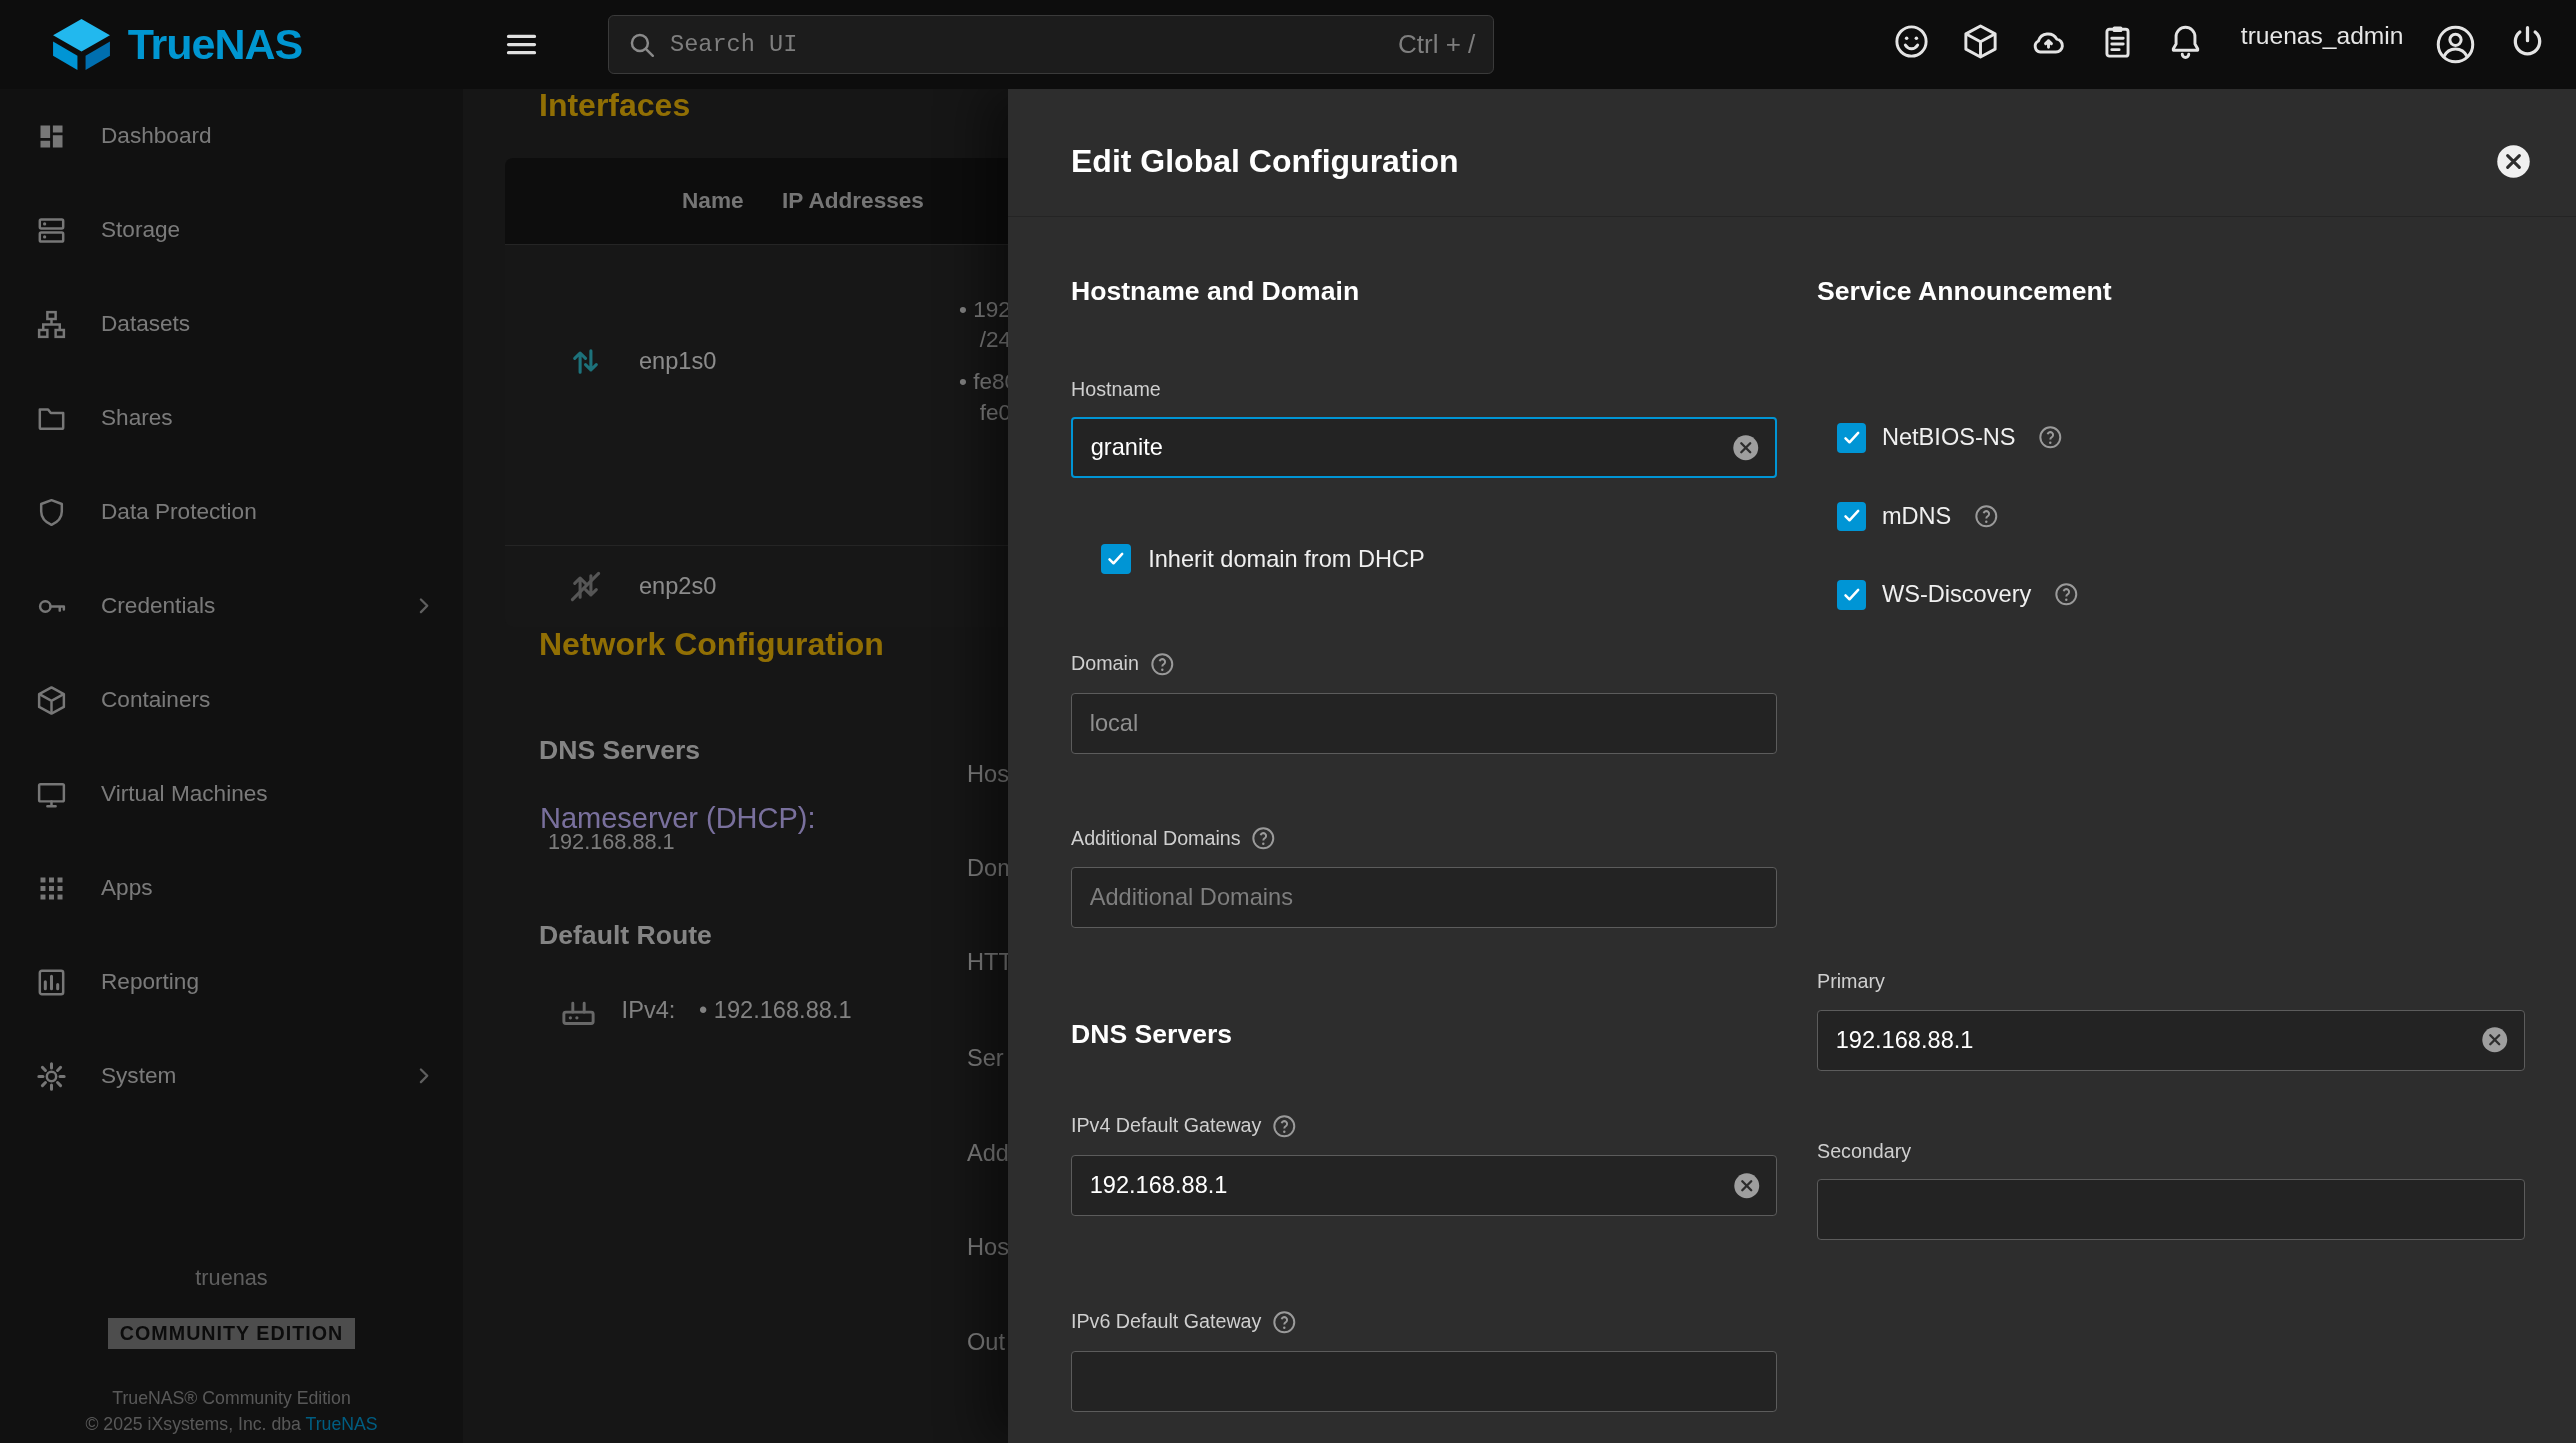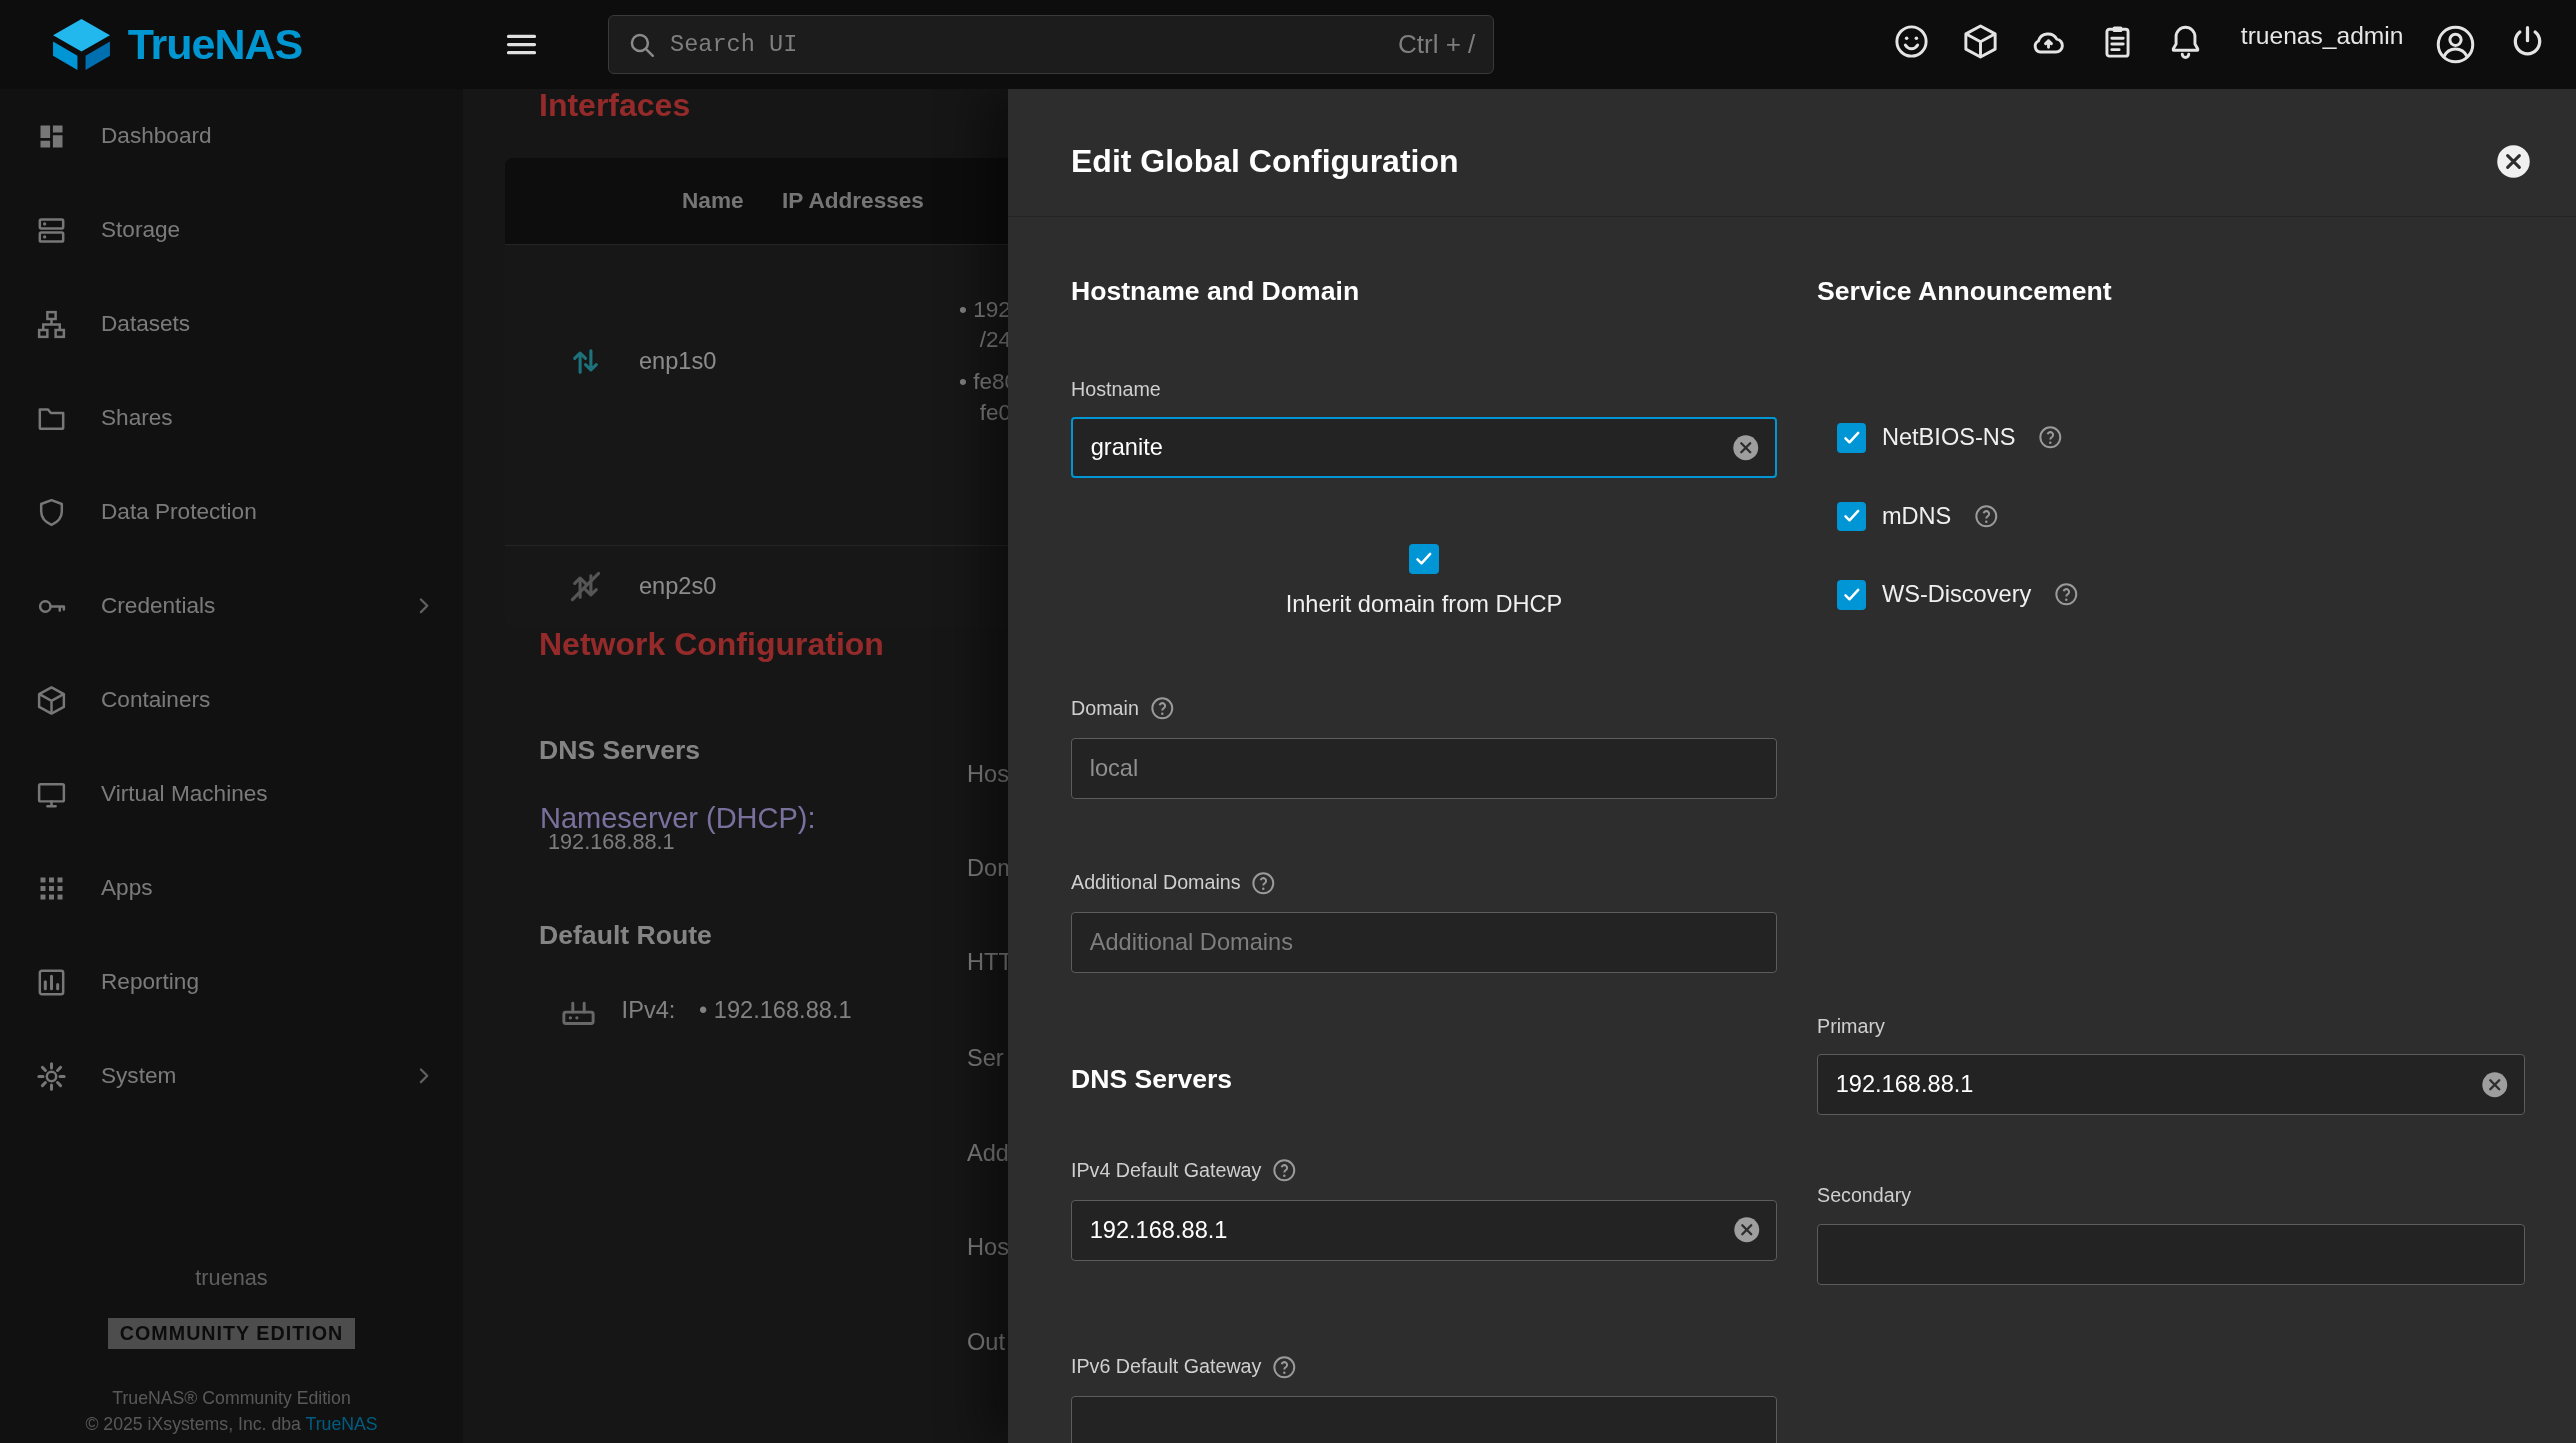--- a/index.html
+++ b/index.html
@@ -33,21 +33,21 @@
   .sb-footer { position:absolute; bottom:7.9px; left:0; width:100%; text-align:center; }
   .sb-hostname { color:#9a9a9a; font-size:21.7px; }
   .sb-badge { display:inline-block; margin-top:27.6px; background:#7d7d7d; color:#141414;
     font-size:19.7px; font-weight:700; letter-spacing:1px; padding:3.9px 11.8px; }
   .sb-edition { margin-top:39px; color:#8f8f8f; font-size:17.7px; }
   .sb-copy { margin-top:4.9px; color:#8f8f8f; font-size:17.7px; }
   .sb-copy a { color:#0096d1; text-decoration:none; }
 
   
   .main { position:absolute; top:89px; left:463px; right:0; bottom:0; background:#242424; z-index:5; overflow:hidden; }
-  .pg-h1 { color:#ef4444; font-size:32px; font-weight:700; }
+  .pg-h1 { color:#eab308; font-size:32px; font-weight:700; }
   .if-title { position:absolute; left:76px; top:-2px; }
   .if-card { position:absolute; left:42px; top:69px; width:1427px; background:#262626; border-radius:7.9px; }
   .if-head { height:86px; background:#161616; border-radius:7.9px 7.9px 0 0; display:flex; align-items:center; }
   .if-col-name { width:277px; padding-left:177px; color:#bdbdbd; font-size:22.6px; font-weight:700; }
   .if-col-ip   { color:#bdbdbd; font-size:22.6px; font-weight:700; }
   .if-row { display:flex; align-items:center; border-top:1px solid #3c3c3c; }
   .if-row.r1 { height:234px; } .if-row.r2 { height:82px; }
   .if-cell-name { width:454px; padding-left:62px; display:flex; align-items:center; gap:35px; }
   .if-name { color:#e0e0e0; font-size:23.6px; }
   .if-ic { width:37px; height:37px; }
@@ -86,21 +86,21 @@
     line-height:23.6px; margin-bottom:15.7px; }
   .tn-input { height:61px; background:#232323; border:1px solid #5c5c5c; border-radius:3.9px;
     display:flex; align-items:center; }
   .tn-input.focused { border:2px solid #0095d5; }
   .tn-input input { flex:1; min-width:0; height:100%; background:transparent; border:0; outline:0;
     color:#ffffff; font-size:23.6px; padding:0 17.7px; font-family:inherit; }
   .tn-input input::placeholder { color:#7e7e7e; }
   .tn-input input.dim-value { color:#8f8f8f; }
   .clear-btn { width:31.5px; height:31.5px; margin-right:13.8px; flex:0 0 31.5px; cursor:pointer; }
   .chk-row { display:flex; align-items:center; gap:17.7px; }
-  .chk-inherit { margin-top:66px; margin-left:0;flex-direction:column; }
+  .chk-inherit { margin-top:66px; margin-left:30px; }
   .checkbox { width:29.5px; height:29.5px; background:#0095d5; border-radius:3.9px; flex:0 0 29.5px;
     display:flex; align-items:center; justify-content:center; cursor:pointer; }
   .chk-label { color:#f0f0f0; font-size:23.6px; }
   .help-ic { width:26.6px; height:26.6px; cursor:pointer; flex:0 0 26.6px; }
   .fld-domain { margin-top:77px; }
   .fld-addl { margin-top:71px; }
   .sa-stack { margin-top:112px; margin-left:19.7px; display:flex; flex-direction:column; gap:49px; }
   .sa-stack .chk-row { gap:15.7px; }
   .sa-stack .help-ic { margin-left:5.9px; }
   svg { display:block; }

